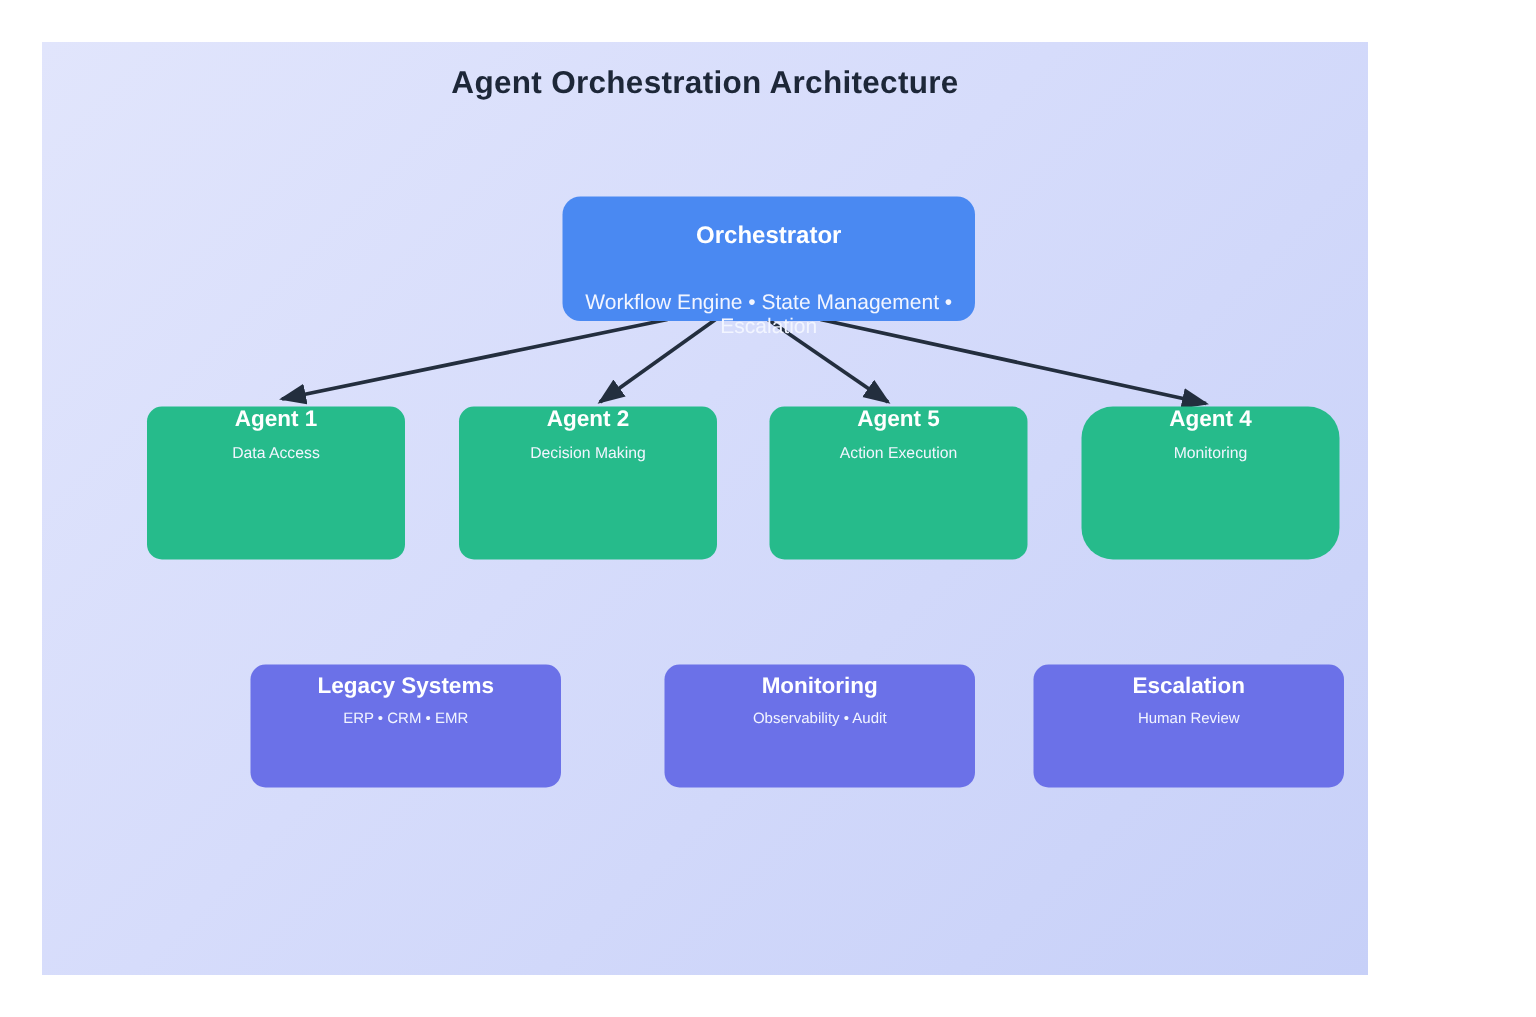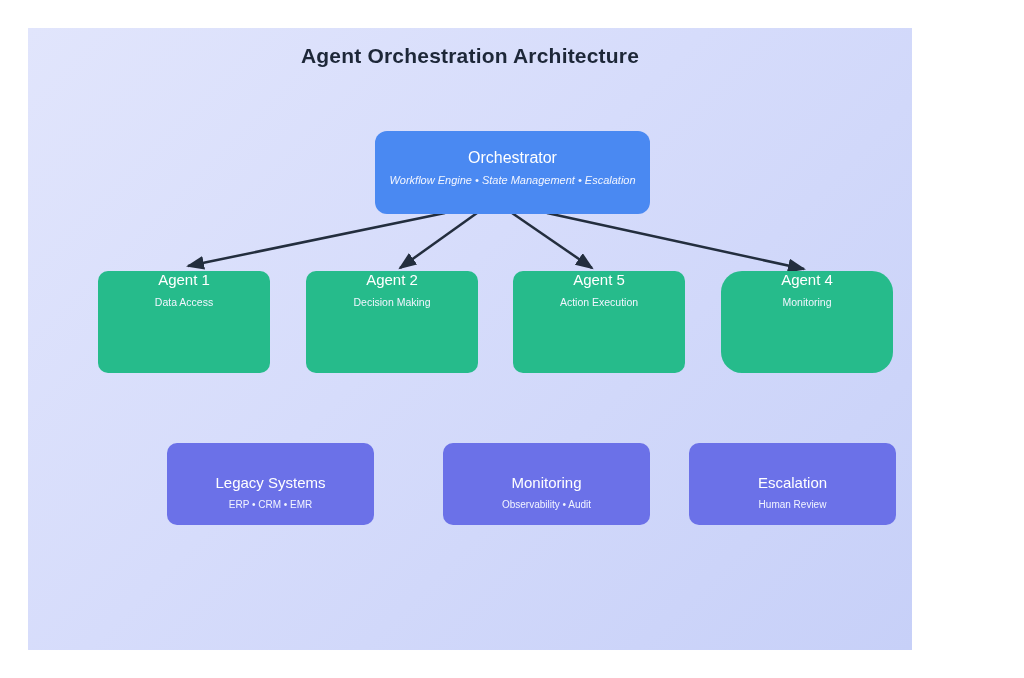--- a/index.html
+++ b/index.html
@@ -24,53 +24,53 @@
     font-weight: bold;
     color: #1d2738;
     letter-spacing: 0.2px;
   }
   .node {
     position: absolute;
     color: #ffffff;
     text-align: center;
   }
   .node-title {
-    font-weight: normal;
+    font-weight: bold;
     color: #ffffff;
   }
   .node-sub {
     color: #f2f5ff;
   }
   .orchestrator {
     left: 347px; top: 103px;   
     width: 275px; height: 83px;
     background: #4a89f2;
     border-radius: 12px;
   }
   .orchestrator .node-title { padding-top: 18px; font-size: 16px; }
-  .orchestrator .node-sub   { margin-top: 7px;  font-size: 11px; font-style: italic; }
+  .orchestrator .node-sub   { margin-top: 26px;  font-size: 14px; }
   .agent {
     top: 243px;               
     width: 172px; height: 102px;
     background: #26bb8b;
     border-radius: 10px;
   }
   .agent .node-title { font-size: 15px; }
   .agent .node-sub   { margin-top: 8px;  font-size: 10.5px; }
   .agent-1 { left: 70px;  }
   .agent-2 { left: 278px; }
   .agent-3 { left: 485px; }
   .agent-4 { left: 693px; border-radius: 21px; }
   .system {
     top: 415px;               
     width: 207px; height: 82px;
     background: #6b71e8;
     border-radius: 10px;
   }
-  .system .node-title { padding-top: 31px; font-size: 15px; }
+  .system .node-title { padding-top: 6px; font-size: 15px; }
   .system .node-sub   { margin-top: 8px;  font-size: 10px; }
   .system-1 { left: 139px; }
   .system-2 { left: 415px; }
   .system-3 { left: 661px; }
   .arrow-layer {
     position: absolute;
     left: 0; top: 0;
     width: 968px; height: 622px;
     pointer-events: none;
   }

